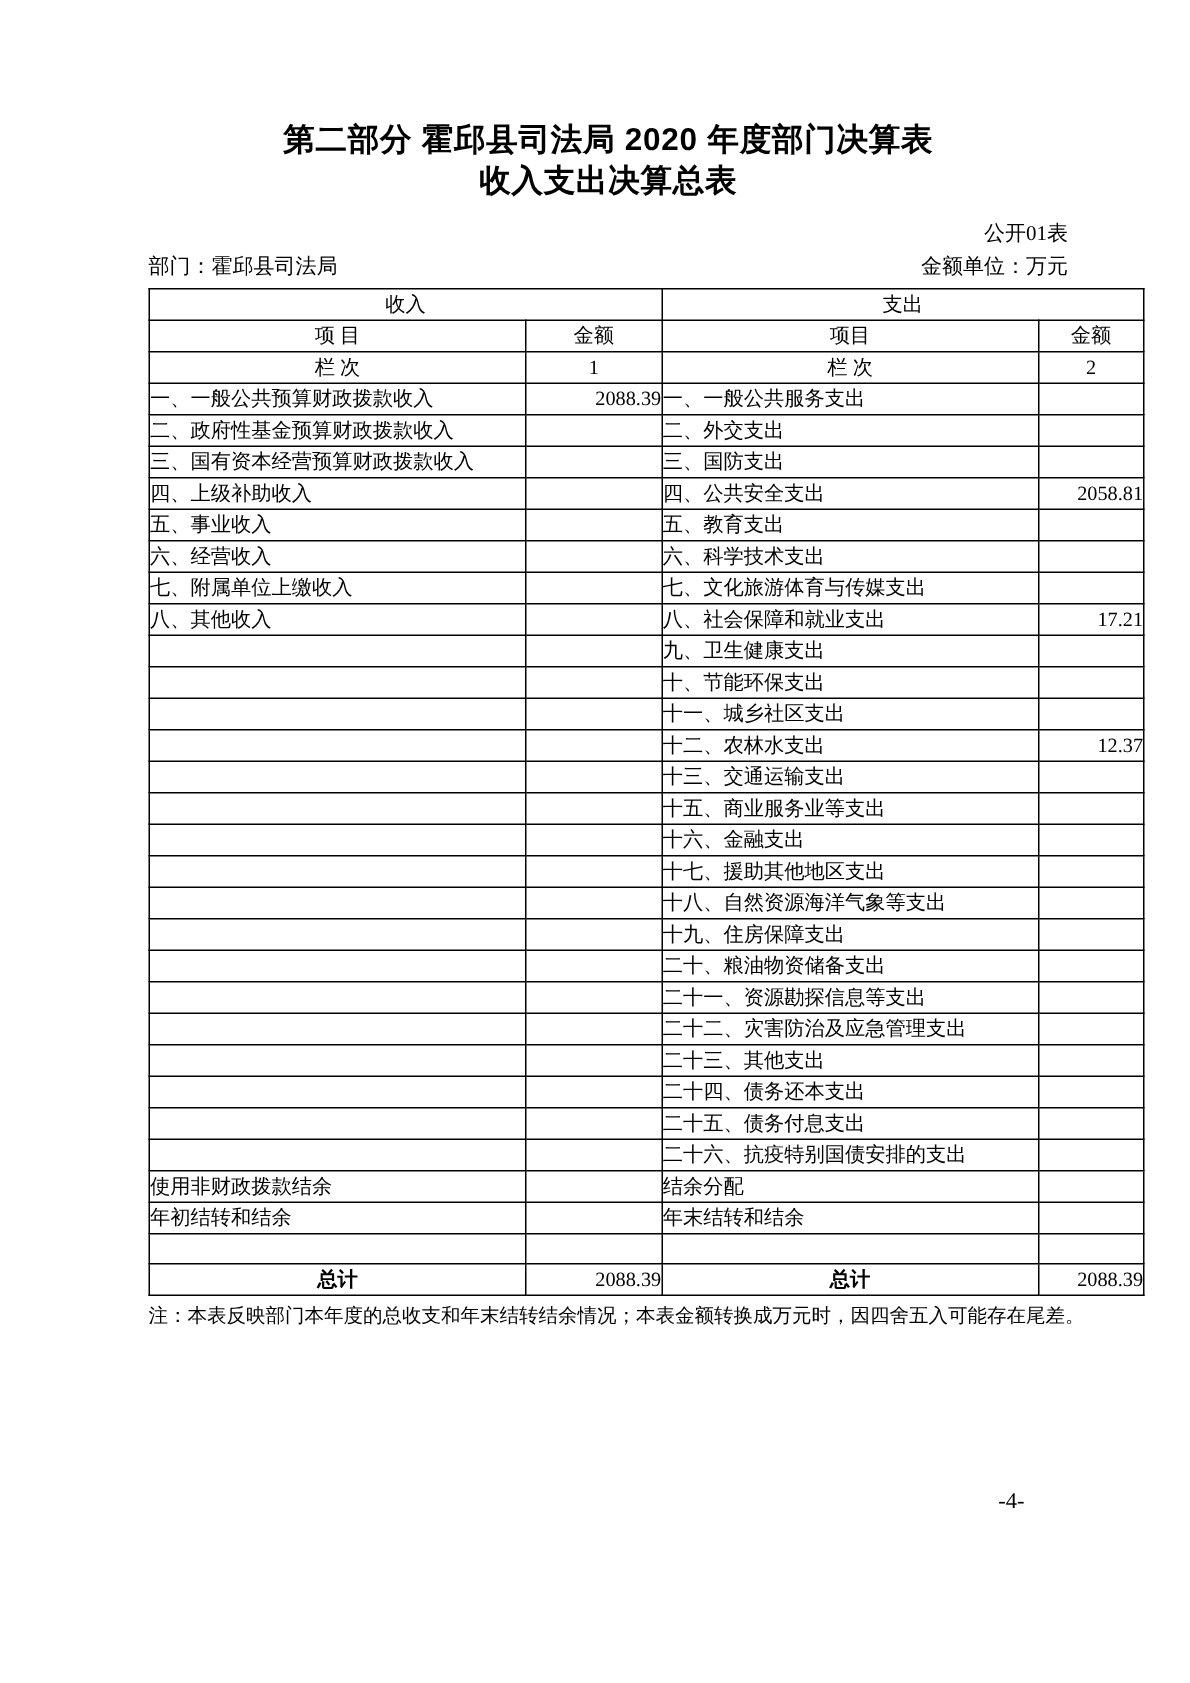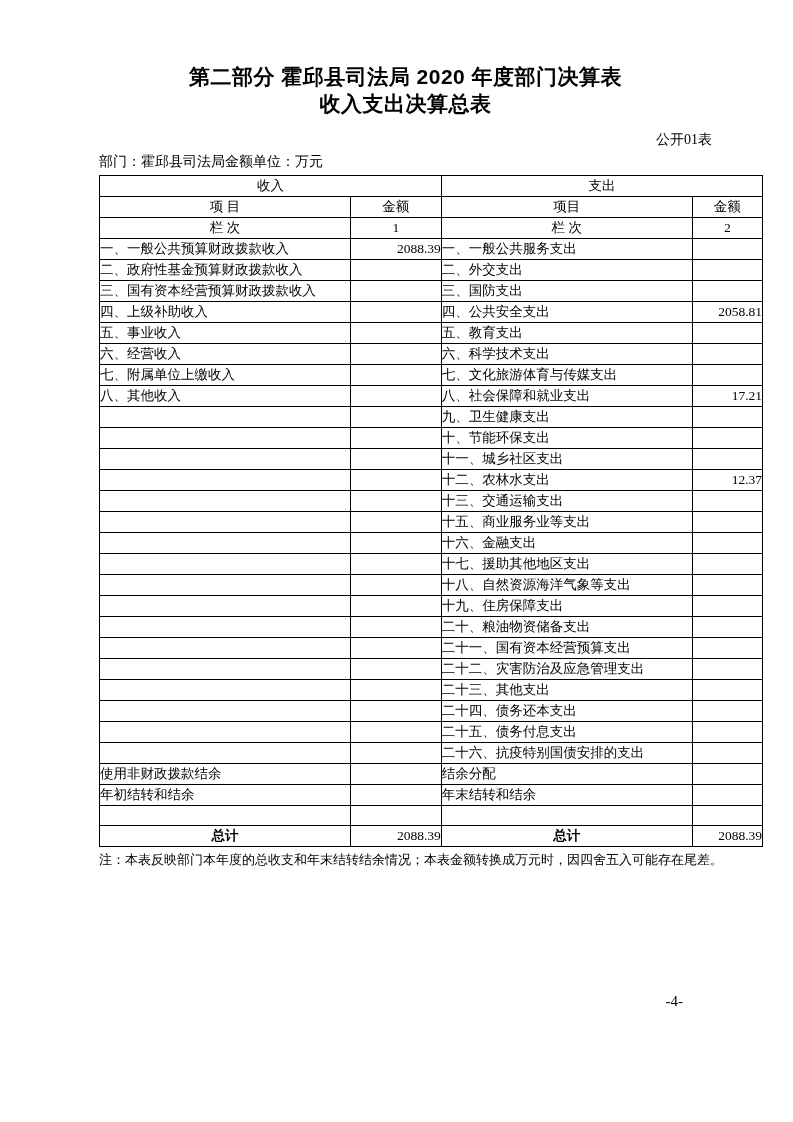--- a/index.html
+++ b/index.html
@@ -9,41 +9,41 @@
     font-family:"Liberation Serif","DejaVu Serif",serif;
     color:#000;
   }
   .page {
     position:relative;
     width:793px; height:1122px;
     background:#ffffff;
     overflow:hidden;
   }
   .content {
-    position:absolute; left:99px; top:0;
+    position:absolute; left:99px; top:17px;
     width:613px;
     padding-top:63px;
   }
   .title {
     font-family:"Liberation Sans","DejaVu Sans",sans-serif;
     font-weight:bold;
     font-size:21px;
     line-height:27px;
     text-align:center;
     letter-spacing:0.5px;
   }
   .table-code {
     text-align:right;
     font-size:14px;
     line-height:17px;
     margin-top:14px;
   }
   .meta {
     display:flex;
-    justify-content:flex-start;
+    justify-content:space-between;
     font-size:14px;
     line-height:17px;
     margin-top:5px;
     margin-bottom:5px;
   }
   table.summary {
     width:664px;
     border-collapse:collapse;
     table-layout:fixed;
     border:1.5px solid #000;
@@ -228,21 +228,21 @@
           </tr>
           <tr>
             <td class="item"></td>
             <td class="amount"></td>
             <td class="item">二十、粮油物资储备支出</td>
             <td class="amount"></td>
           </tr>
           <tr>
             <td class="item"></td>
             <td class="amount"></td>
-            <td class="item">二十一、国有资本经营预算支出</td>
+            <td class="item">二十一、资源勘探信息等支出</td>
             <td class="amount"></td>
           </tr>
           <tr>
             <td class="item"></td>
             <td class="amount"></td>
             <td class="item">二十二、灾害防治及应急管理支出</td>
             <td class="amount"></td>
           </tr>
           <tr>
             <td class="item"></td>

